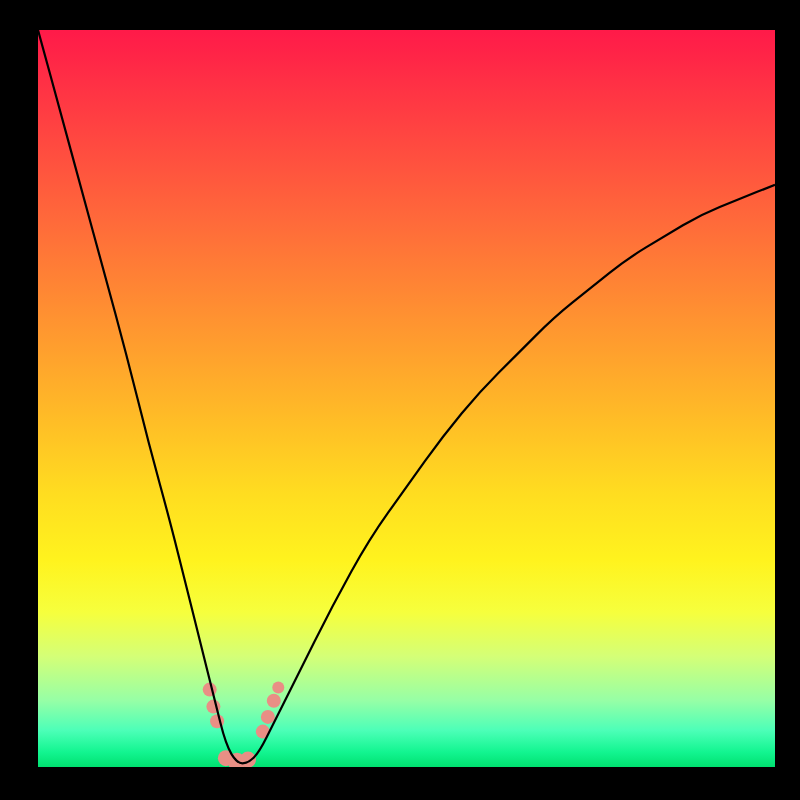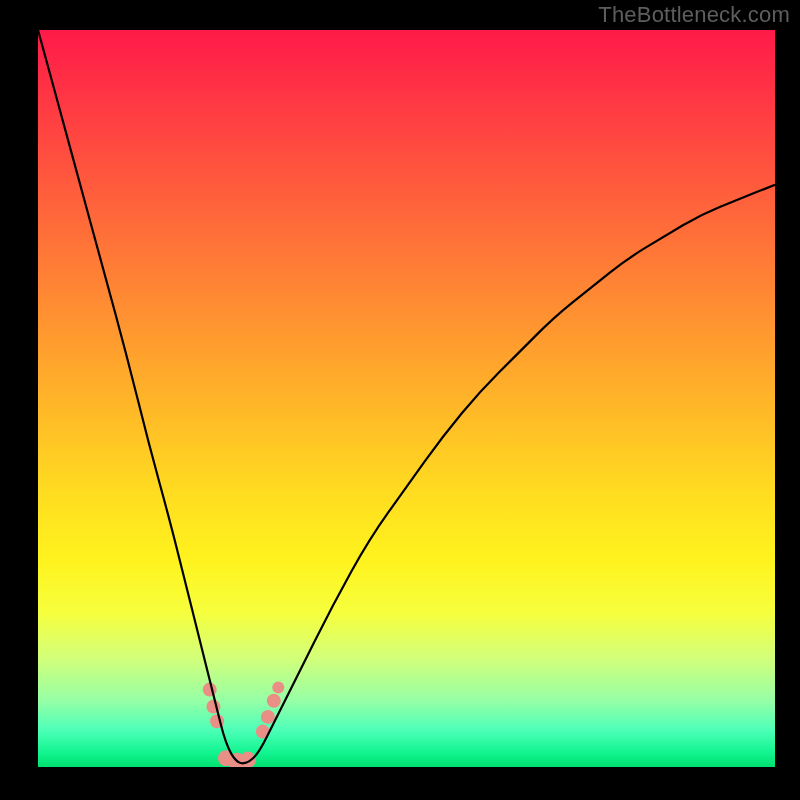--- a/index.html
+++ b/index.html
@@ -74,15 +74,14 @@
           <circle cx="210.0" cy="729.6" r="8" fill="#e98f85"></circle>
           <circle cx="224.8" cy="701.6" r="7" fill="#e98f85"></circle>
           <circle cx="229.9" cy="686.9" r="7" fill="#e98f85"></circle>
           <circle cx="235.8" cy="670.7" r="7" fill="#e98f85"></circle>
           <circle cx="240.3" cy="657.4" r="6" fill="#e98f85"></circle>
         </g>
       <path id="curve-path" d="M 0.0 0.0 Q 0.0 0.0 11.1 40.5 Q 22.1 81.1 33.2 121.6 Q 44.2 162.1 55.3 202.7 Q 66.3 243.2 77.4 283.7 Q 88.4 324.3 99.5 368.5 Q 110.5 412.7 121.6 453.3 Q 132.7 493.8 140.0 523.3 Q 147.4 552.8 154.8 582.2 Q 162.1 611.7 169.5 641.2 Q 176.9 670.7 182.4 692.8 Q 187.9 714.9 193.5 724.1 Q 199.0 733.3 204.5 733.3 Q 210.0 733.3 215.6 727.8 Q 221.1 722.3 228.5 707.5 Q 235.8 692.8 246.9 670.7 Q 257.9 648.6 276.4 611.7 Q 294.8 574.9 313.2 541.7 Q 331.7 508.5 350.1 482.7 Q 368.5 456.9 386.9 431.1 Q 405.4 405.4 423.8 383.2 Q 442.2 361.1 460.6 342.7 Q 479.1 324.3 497.5 305.9 Q 515.9 287.4 534.3 272.7 Q 552.8 257.9 571.2 243.2 Q 589.6 228.5 608.0 217.4 Q 626.4 206.4 644.9 195.3 Q 663.3 184.3 681.7 176.9 Q 700.1 169.5 718.6 162.1 L 737.0 154.8" fill="none" stroke="#000" stroke-width="2.2"></path>
     </svg>
   </div>
 
-  <div class="watermark">TheBottleneck.com</div>
 
 </div>
 
 </body></html>

